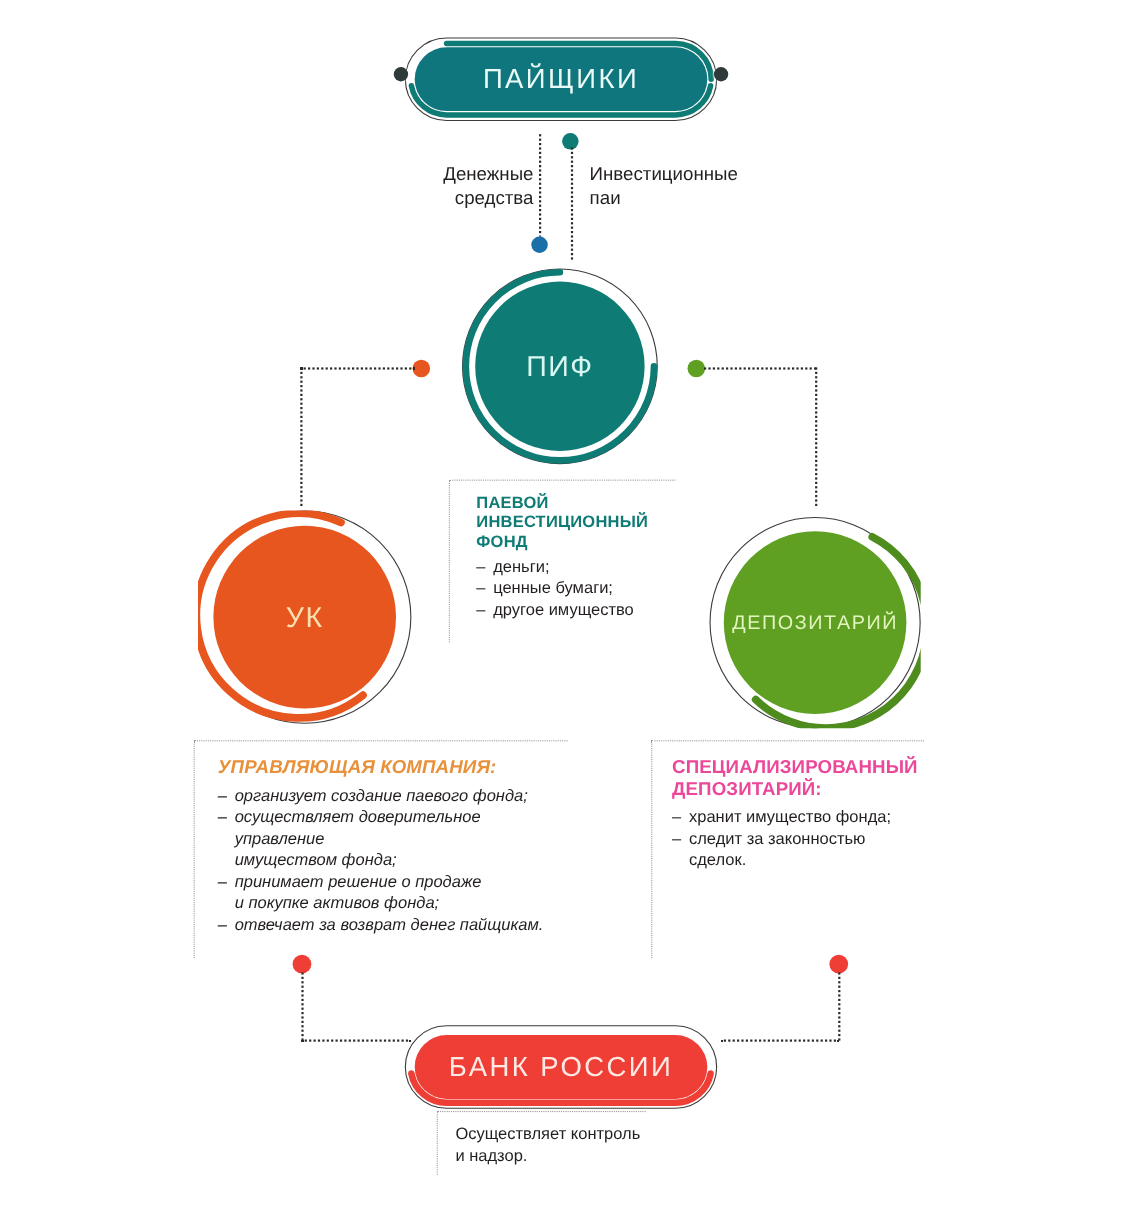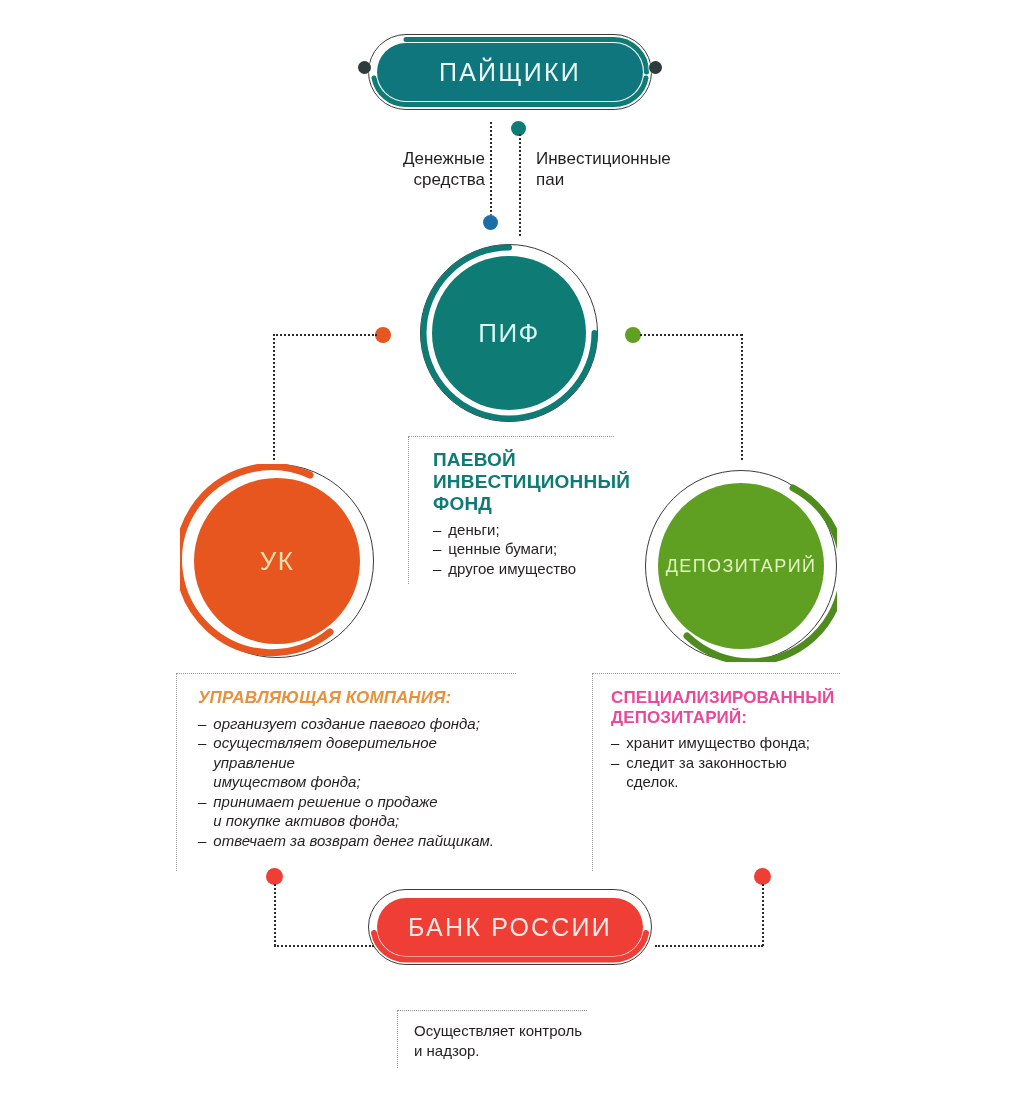--- a/index.html
+++ b/index.html
@@ -182,21 +182,21 @@
   <div class="dot-v" style="left:273px; top:334px; height:126px;"></div>
 
   <div class="node-dot" style="left:625px; top:327px; width:16px; height:16px; background:#5fa023;"></div>
   <div class="dot-h" style="left:640px; top:334px; width:102px;"></div>
   <div class="dot-v" style="left:741px; top:334px; height:126px;"></div>
 
   <div class="dot-v light" style="left:408px; top:436px; height:148px;"></div>
   <div class="dot-h light" style="left:408px; top:436px; width:206px;"></div>
 
   <div class="txt-block" style="left:433px; top:449px; width:190px;">
-    <div class="txt-head" style="color:#0e7b74; font-size:19px; letter-spacing:0.2px;">
+    <div class="txt-head" style="color:#0e7b74; font-size:15px; letter-spacing:0.2px;">
       <div>ПАЕВОЙ</div>
       <div>ИНВЕСТИЦИОННЫЙ</div>
       <div>ФОНД</div>
     </div>
     <ul class="txt-list" style="font-size:15px; margin-top:5px;">
       <li>
         <span class="dash">–</span>
         <span>деньги;</span>
       </li>
       <li>
@@ -279,21 +279,21 @@
   </div>
 
   <div class="node-dot" style="left:266px; top:868px; width:17px; height:17px; background:#ef3e36;"></div>
   <div class="dot-v" style="left:274px; top:884px; height:62px;"></div>
   <div class="dot-h" style="left:274px; top:945px; width:100px;"></div>
 
   <div class="node-dot" style="left:754px; top:868px; width:17px; height:17px; background:#ef3e36;"></div>
   <div class="dot-v" style="left:762px; top:884px; height:62px;"></div>
   <div class="dot-h" style="left:655px; top:945px; width:108px;"></div>
 
-  <div class="pill-wrap" style="left:368px; top:889px; width:284px; height:76px;">
+  <div class="pill-wrap" style="left:368px; top:932px; width:284px; height:76px;">
     <div class="pill-outline"></div>
     <svg class="pill-arc" viewBox="0 0 284 76">
       <path d="M 6 44 A 32.5 32.5 0 0 0 38 70.5 H 246 A 32.5 32.5 0 0 0 278 44" fill="none" stroke="#ef3e36" stroke-width="6" stroke-linecap="round"></path>
     </svg>
     <div class="pill-body" style="left:9px; top:9px; right:9px; bottom:9px; background:#ef3e36;">
       <span class="pill-label red-label">БАНК РОССИИ</span>
     </div>
   </div>
 
   <div class="dot-h light" style="left:397px; top:1010px; width:190px;"></div>

